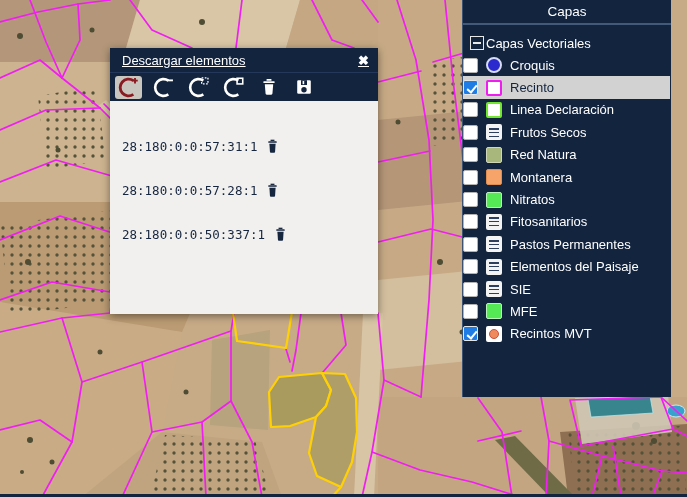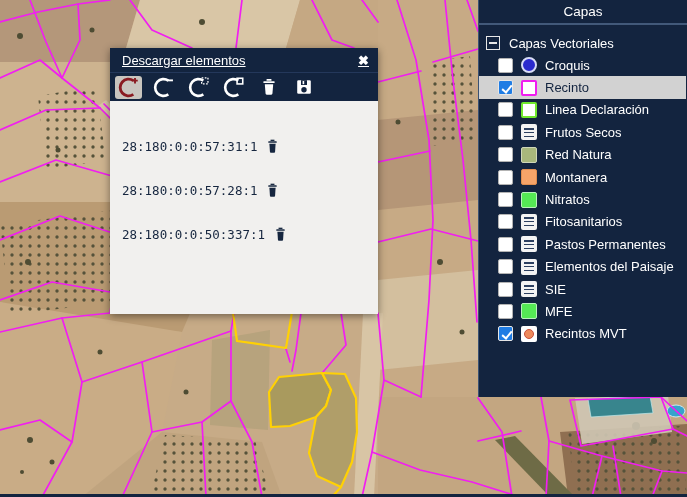--- a/index.html
+++ b/index.html
@@ -17,30 +17,30 @@
                padding:0 0 0 5px;border-top:1px solid #24385b;}
   .tool{display:flex;align-items:center;justify-content:center;width:27px;height:23px;cursor:pointer;}
   .tool.sel{background:#c9c5bf;border-radius:3px;}
   .dlg-body{background:#f1f0ee;height:213px;padding:12px 0 0 12px;box-sizing:border-box;}
   .ditem{display:flex;align-items:center;height:22px;
          font-family:"DejaVu Sans Mono",monospace;font-size:12.5px;color:#16263f;margin-top:22px;}
   .ditem .tid{letter-spacing:0;}
   .mini-trash{margin-left:9px;cursor:pointer;display:flex;}
 
   
-  #sidebar{position:absolute;left:478px;top:0;width:209px;height:397px;background:#13243f;
+  #sidebar{position:absolute;left:462px;top:0;width:209px;height:397px;background:#13243f;
            border-left:1px solid #3b5273;box-sizing:border-box;color:#fff;}
   .sb-header{height:23px;line-height:23px;text-align:center;font-size:13.5px;
              border-bottom:2px solid #42597a;}
   .sb-tree{padding-top:7px;}
-  .group-row{display:flex;align-items:center;height:22px;padding-left:7px;font-size:13px;gap:9px;}
+  .group-row{display:flex;align-items:center;height:22px;padding-left:7px;font-size:13px;gap:2px;}
   .minus-box{width:12px;height:12px;border:1.5px solid #e8e8e8;position:relative;flex:none;cursor:pointer;}
   .minus-box::after{content:'';position:absolute;left:2px;right:2px;top:50%;height:1.5px;
                     margin-top:-1px;background:#e8e8e8;}
-  .layer-row{display:flex;align-items:center;height:22.4px;padding-left:19px;gap:8px;
+  .layer-row{display:flex;align-items:center;height:22.4px;gap:8px;
              font-size:13px;cursor:pointer;}
   .layer-row.selected{background:#d2d2d2;color:#13243f;margin-right:1px;}
   .lbl{white-space:nowrap;}
   .cb{width:15px;height:15px;background:#fff;border:1px solid #b3b3b3;border-radius:2px;
       box-sizing:border-box;position:relative;flex:none;cursor:pointer;}
   .cb.on{background:#1f7ce4;border-color:#e6e6e6;}
   .cb.on::after{content:'';position:absolute;left:4.5px;top:1.5px;width:4px;height:8px;
                 border:solid #fff;border-width:0 2px 2px 0;transform:rotate(40deg);}
   .legend{width:16px;height:16px;box-sizing:border-box;flex:none;position:relative;border-radius:2px;}
   .lg-croquis{border-radius:50%;background:#2a2ace;border:2px solid #d7dcf7;}

